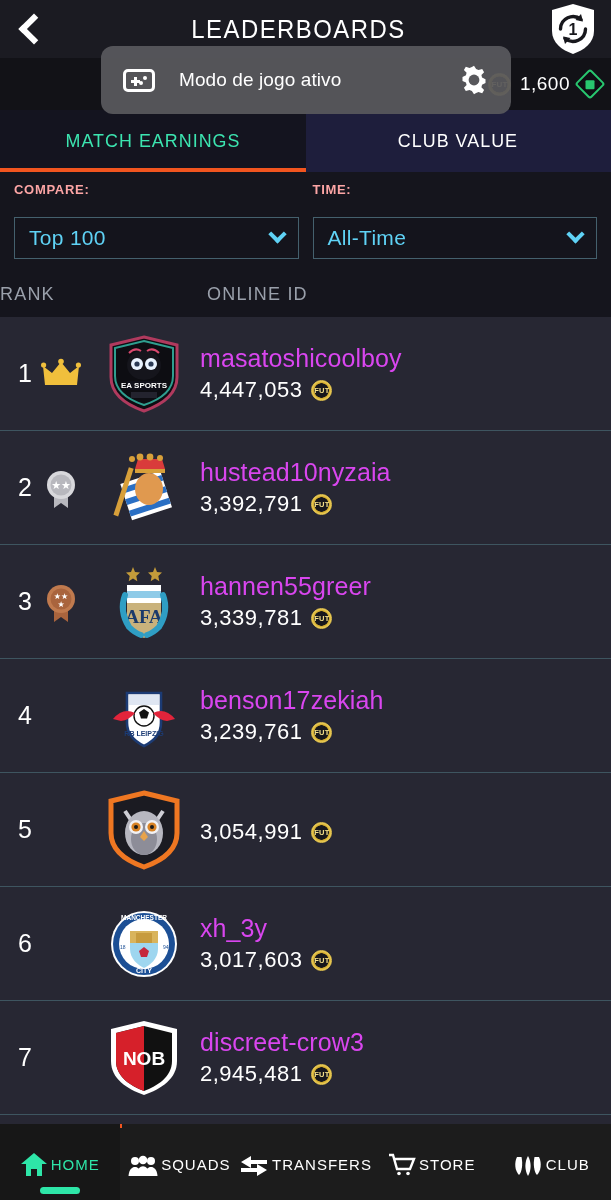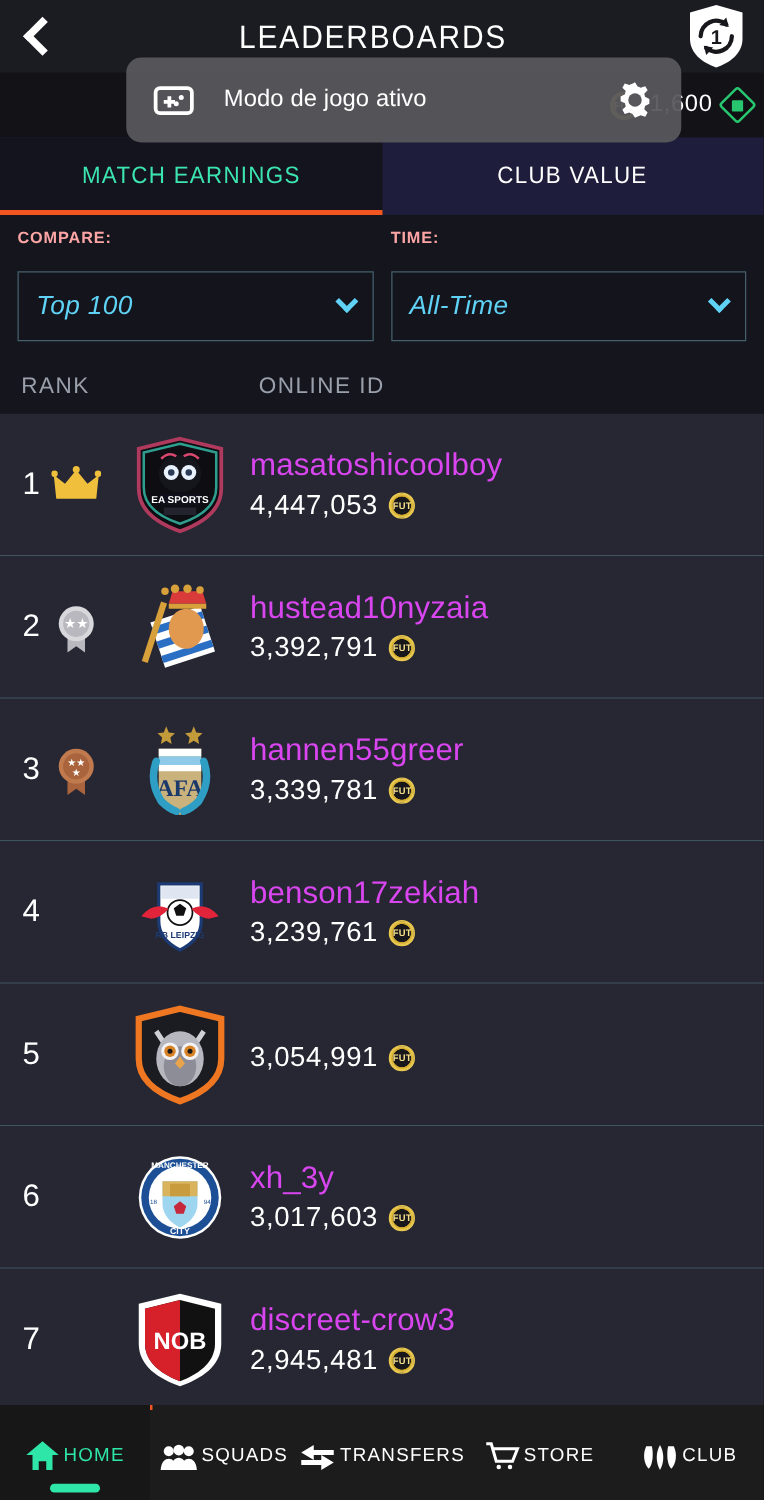--- a/index.html
+++ b/index.html
@@ -85,21 +85,21 @@
   }
   .points-diamond i {
     display:block; width: 9px; height: 9px; background: #28c76f;
     transform: rotate(-45deg); border-radius: 1px;
   }
 
   
   .toast {
     position: absolute;
     left: 101px; top: 46px;
-    width: 444px; height: 68px;
+    width: 410px; height: 68px;
     background: rgba(88,88,92,0.94);
     border-radius: 12px;
     display: flex; align-items: center;
     padding: 12px 22px;
     z-index: 40;
   }
   .toast-gamepad {
     width: 32px; height: 23px;
     border: 3px solid #fff; border-radius: 5px;
     position: relative; flex: 0 0 32px;
@@ -148,47 +148,46 @@
     display: flex; gap: 14px;
     flex: 0 0 auto;
   }
   .filter { flex: 1; }
   .filter-label {
     color: #fca5a5; font-size: 13px; font-weight: bold;
     letter-spacing: .7px; margin-bottom: 20px;
     font-family: "Liberation Sans Narrow","Liberation Sans", sans-serif;
   }
   .select {
-    height: 56px;
+    height: 42px;
     border: 1px solid #44606d;
     background: #14141c;
     display: flex; align-items: center;
     padding: 0 14px;
     cursor: pointer;
-    font-style: italic;
   }
   .select .val {
     flex: 1; color: #5fd2f5; font-size: 21px;
     letter-spacing: .3px;
   }
   .chev-down {
     width: 13px; height: 13px;
     border-right: 4px solid #5fd2f5;
     border-bottom: 4px solid #5fd2f5;
     transform: rotate(45deg) translate(-3px,-3px);
   }
 
   
   .col-head {
     background: #15151d;
     height: 46px; display: flex; align-items: center;
     flex: 0 0 46px;
   }
   .col-rank {
-    width: 207px; padding-left: 17px;
+    width: 207px; 
     color: #9aa0ab; font-size: 18px; letter-spacing: 1.2px;
     font-family: "Liberation Sans Narrow","Liberation Sans", sans-serif;
   }
   .col-id {
     color: #9aa0ab; font-size: 18px; letter-spacing: 1.2px;
     font-family: "Liberation Sans Narrow","Liberation Sans", sans-serif;
   }
 
   
   .list {

